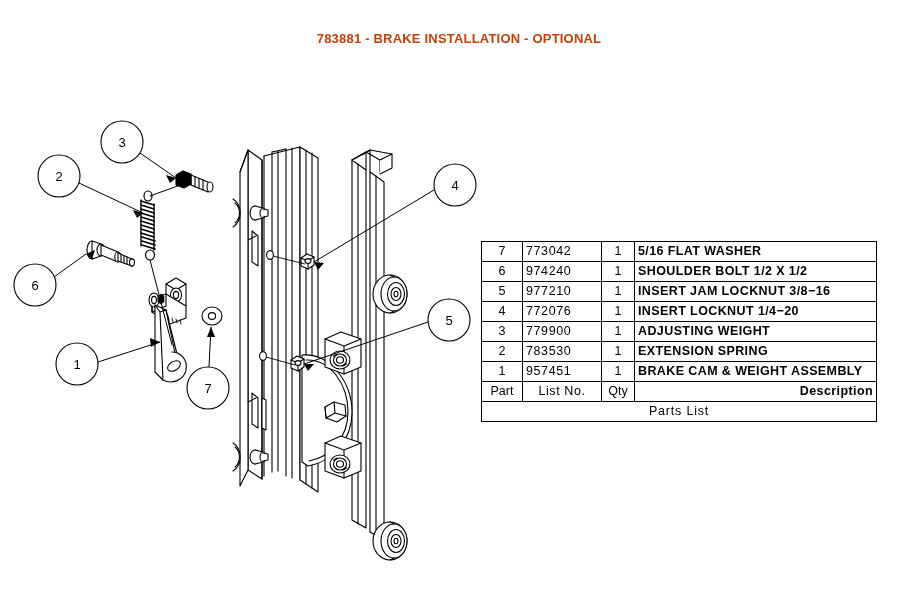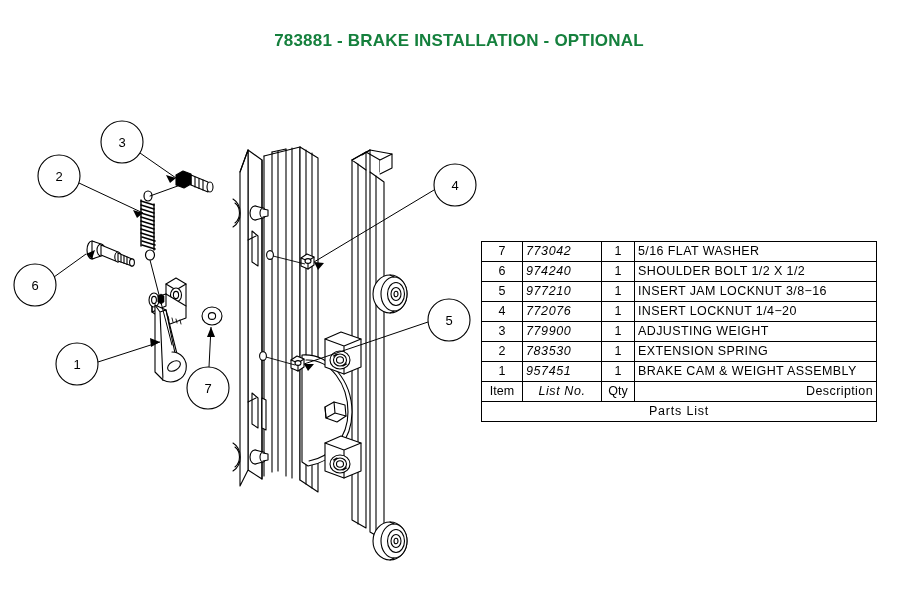--- a/index.html
+++ b/index.html
@@ -24,24 +24,24 @@
   }
 
   
   #title {
     position: absolute;
     left: 0;
     top: 31px;
     width: 918px;
     text-align: center;
     font-family: "Liberation Sans", sans-serif;
-    font-size: 17px;
+    font-size: 13px;
     font-weight: bold;
     letter-spacing: 0.2px;
-    color: #15803d;
+    color: #c2410c;
     white-space: nowrap;
   }
 
   
   #drawing {
     position: absolute;
     left: 0;
     top: 0;
     width: 918px;
     height: 590px;
@@ -61,23 +61,23 @@
   }
   #parts-list td {
     border: 1px solid #000;
     height: 19px;
     padding: 0 3px;
     line-height: 19px;
     white-space: nowrap;
     overflow: hidden;
   }
   #parts-list .c-item   { width: 34px;  text-align: center; }
-  #parts-list .c-part   { width: 72px;  text-align: left; letter-spacing: 0.6px; font-style: italic; }
+  #parts-list .c-part   { width: 72px;  text-align: left; letter-spacing: 0.6px; }
   #parts-list .c-qty    { width: 26px;  text-align: center; }
-  #parts-list .c-desc   { text-align: left; letter-spacing: 0.4px; }
+  #parts-list .c-desc   { text-align: left; letter-spacing: 0.4px; font-weight: bold; }
   #parts-list .hdr .c-item,
   #parts-list .hdr .c-part,
   #parts-list .hdr .c-qty { text-align: center; }
   #parts-list .hdr .c-desc { text-align: right; }
   #parts-list .footer td {
     text-align: center;
     letter-spacing: 0.8px;
   }
 
   .balloon-text {
@@ -426,21 +426,21 @@
         <td class="c-qty">1</td>
         <td class="c-desc">EXTENSION  SPRING</td>
       </tr>
       <tr>
         <td class="c-item">1</td>
         <td class="c-part">957451</td>
         <td class="c-qty">1</td>
         <td class="c-desc">BRAKE  CAM  &amp;  WEIGHT  ASSEMBLY</td>
       </tr>
       <tr class="hdr">
-        <td class="c-item">Item</td>
+        <td class="c-item">Part</td>
         <td class="c-part">List  No.</td>
         <td class="c-qty">Qty</td>
         <td class="c-desc">Description</td>
       </tr>
       <tr class="footer">
         <td colspan="4">Parts  List</td>
       </tr>
     </tbody>
   </table>
 

